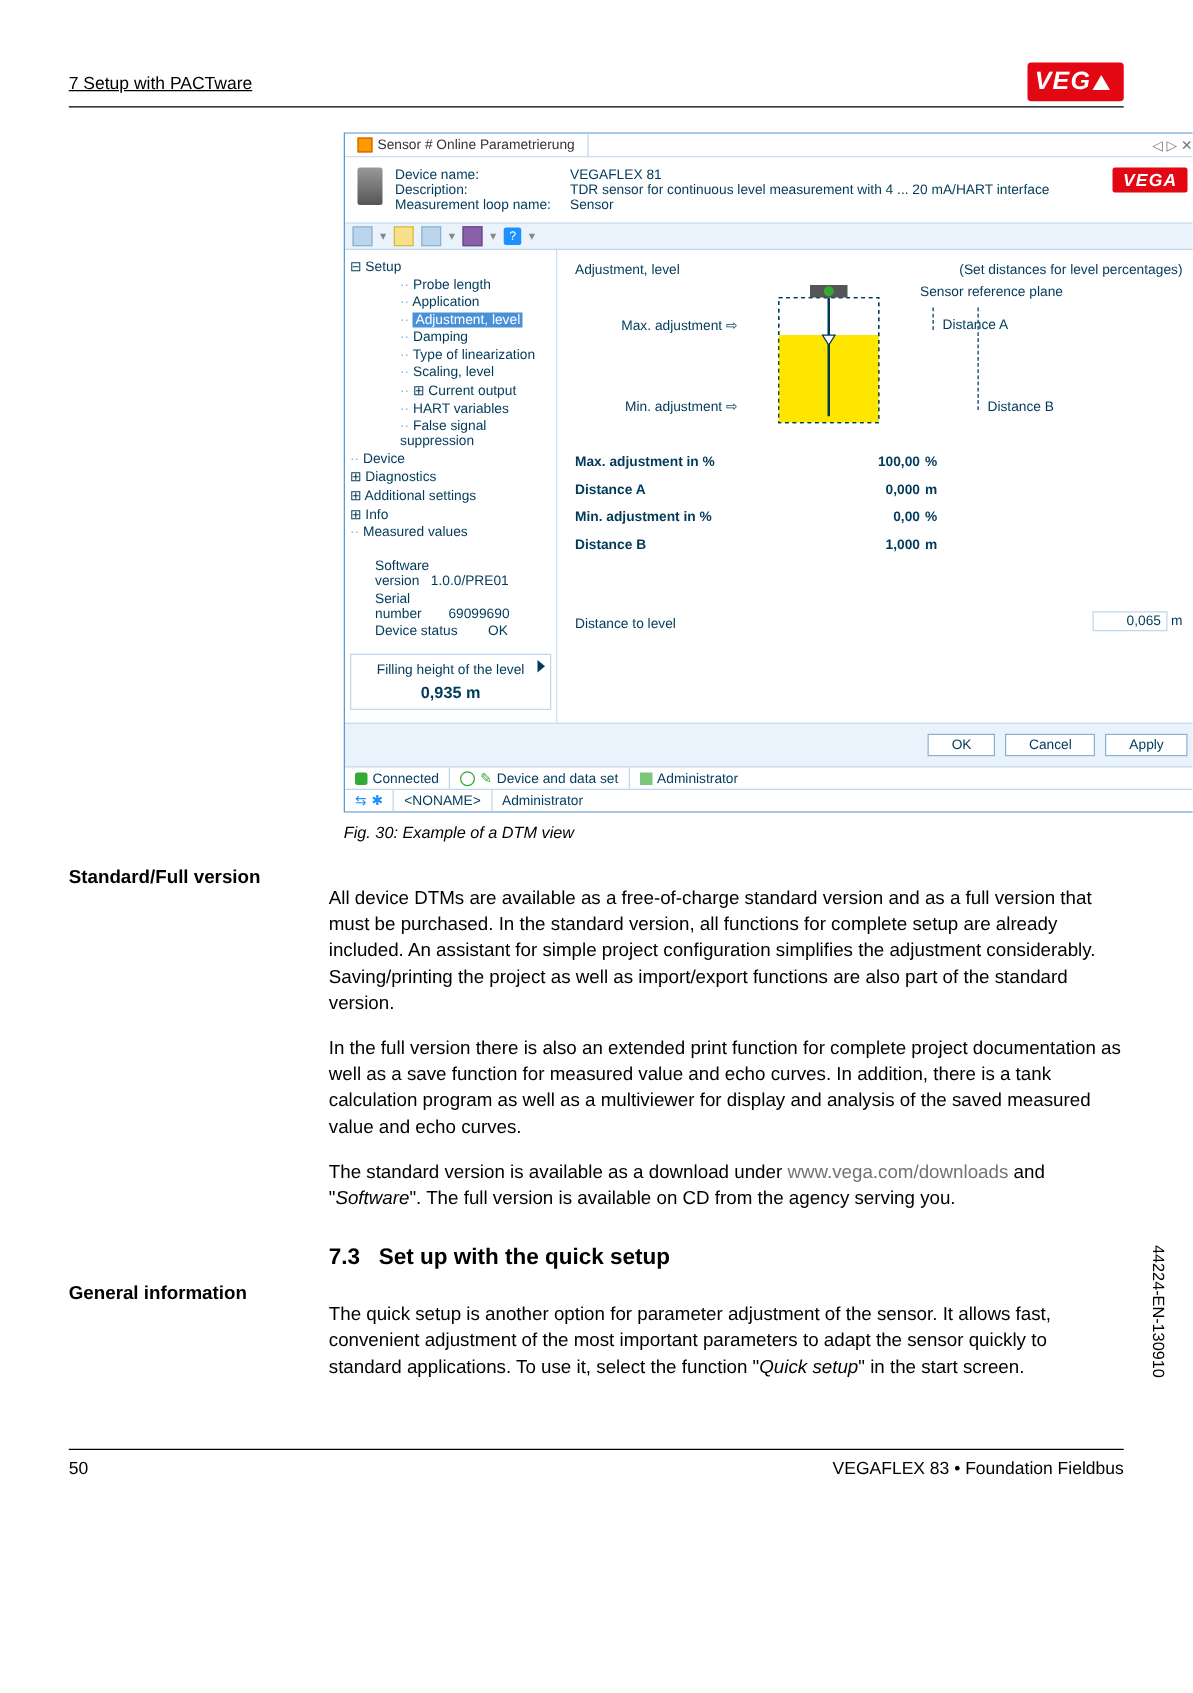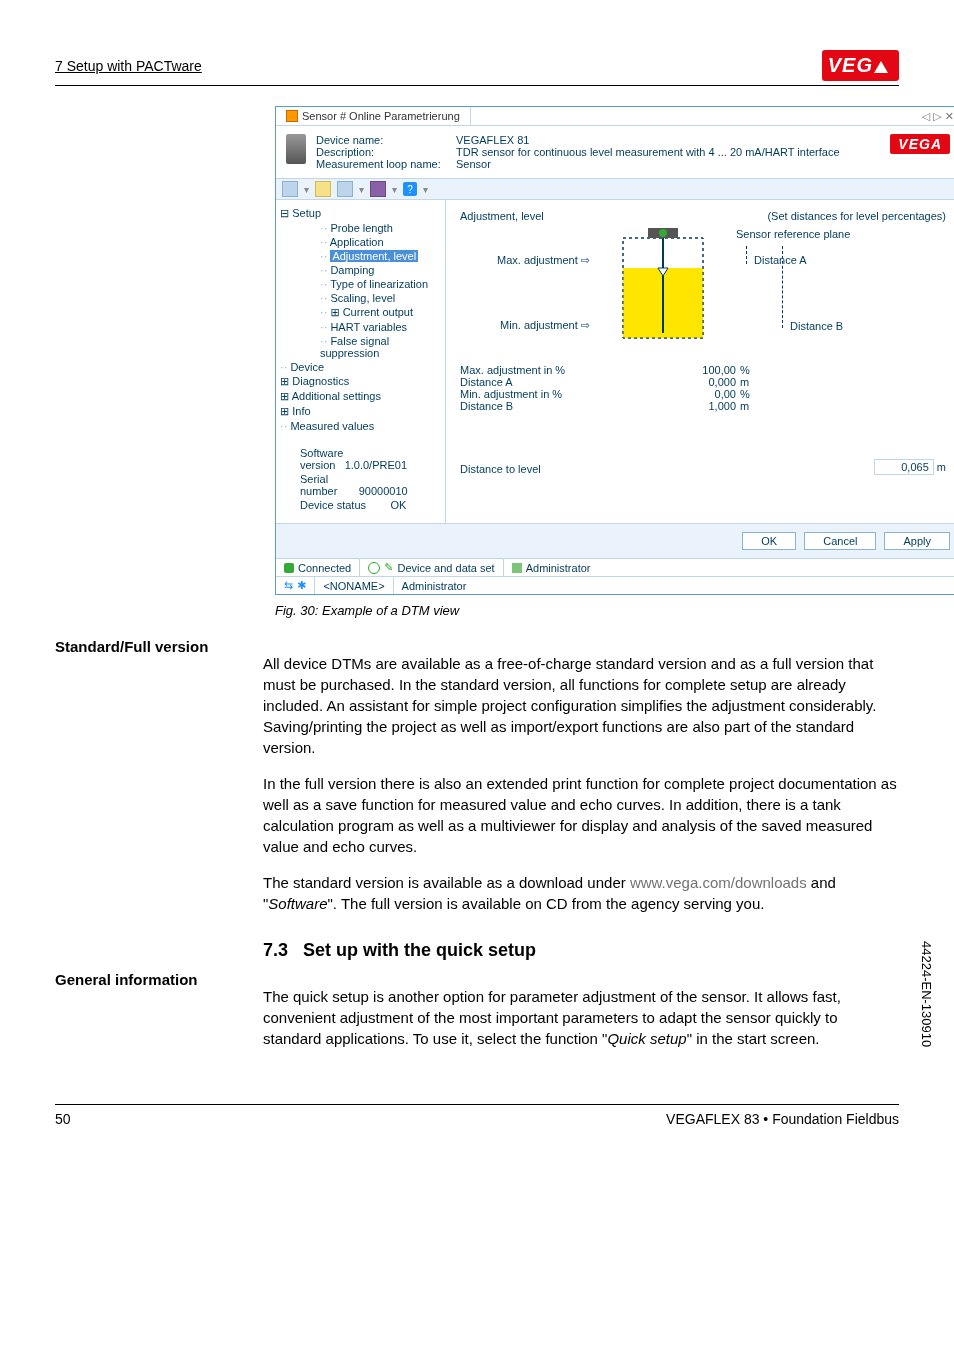--- a/index.html
+++ b/index.html
@@ -192,22 +192,24 @@
   }
   .diagram {
     display: flex;
     gap: 18px;
     margin-bottom: 16px;
   }
   .probe-svg { }
    .read-grid {
     display: grid;
     grid-template-columns: 170px 110px 20px;
-    align-items: center;
-    color:#003a5b;
+    row-gap: 10px;
+    align-items: center;
+    color:#003a5b;
+    font-weight:bold;
   }
   .read-grid .val {
     text-align: right;
     padding-right: 4px;
   }
   .dist-input {
     display:inline-block;
     border:1px solid #c0d6eb;
     background:#fff;
     padding:1px 4px;
@@ -326,24 +328,29 @@
             </ul>
             <div class="tree-head node">Device</div>
             <div class="tree-head">⊞ <span>Diagnostics</span></div>
             <div class="tree-head">⊞ <span>Additional settings</span></div>
             <div class="tree-head">⊞ <span>Info</span></div>
             <div class="tree-head node">Measured values</div>
           </div>
 
           <div class="meas-info">
             <div><span>Software version</span>&nbsp;&nbsp;&nbsp;<span>1.0.0/PRE01</span></div>
-            <div><span>Serial number</span>&nbsp;&nbsp;&nbsp;&nbsp;&nbsp;&nbsp;&nbsp;<span>90000010</span></div>
+            <div><span>Serial number</span>&nbsp;&nbsp;&nbsp;&nbsp;&nbsp;&nbsp;&nbsp;<span>69099690</span></div>
             <div><span>Device status</span>&nbsp;&nbsp;&nbsp;&nbsp;&nbsp;&nbsp;&nbsp;&nbsp;<span>OK</span></div>
           </div>
 
+          <div class="fill-box">
+            <div class="arrow"></div>
+            <div>Filling height of the level</div>
+            <div class="fill-val">0,935 m</div>
+          </div>
         </div>
 
         <div class="dtm-main">
           <div class="adj-header">
             <span>Adjustment, level</span>
             <span>(Set distances for level percentages)</span>
           </div>
 
           <div class="diagram">
 

